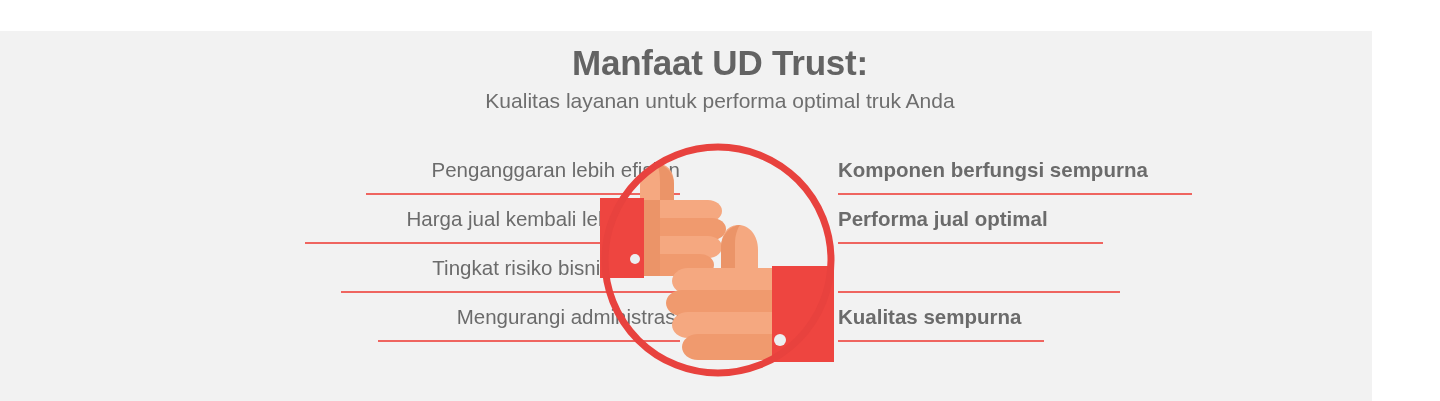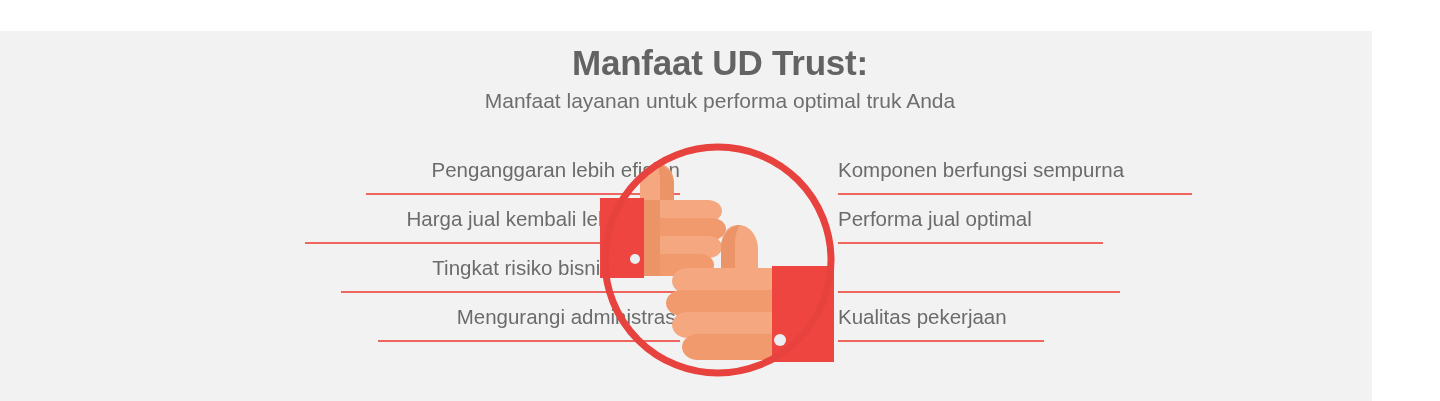--- a/index.html
+++ b/index.html
@@ -50,21 +50,21 @@
     margin-top: 1px;
   }
 
   
   .col {
     position: absolute;
     top: 155px;
     width: 520px;
   }
   #col-left  { left: 160px;  }
-  #col-right { left: 838px; }
+  #col-right { left: 838px; font-weight: bold; }
 
   .row {
     position: relative;
     height: 49px;
   }
   .row-label {
     position: absolute;
     top: 0;
     font-size: 20.5px;
     color: #6b6b6b;
@@ -95,21 +95,21 @@
 </style>
 </head>
 <body>
 
 <div id="stage">
 
   <div id="panel"></div>
 
   <div id="heading-block">
     <div id="title">Manfaat UD Trust:</div>
-    <div id="subtitle">Manfaat layanan untuk performa optimal truk Anda</div>
+    <div id="subtitle">Kualitas layanan untuk performa optimal truk Anda</div>
   </div>
 
   <div class="col" id="col-left">
 
     <div class="row">
       <div class="row-label">Penganggaran lebih efisien</div>
       <div class="rule" style="width:314px"></div>
     </div>
 
     <div class="row">
@@ -139,21 +139,21 @@
     <div class="row">
       <div class="row-label">Performa jual optimal</div>
       <div class="rule" style="width:265px"></div>
     </div>
 
     <div class="row">
       <div class="rule" style="width:282px"></div>
     </div>
 
     <div class="row">
-      <div class="row-label">Kualitas pekerjaan</div>
+      <div class="row-label">Kualitas sempurna</div>
       <div class="rule" style="width:206px"></div>
     </div>
 
   </div>
 
   <div id="graphic">
     <svg width="236" height="236" viewBox="0 0 236 236" xmlns="http://www.w3.org/2000/svg">
 
       <g>
 

